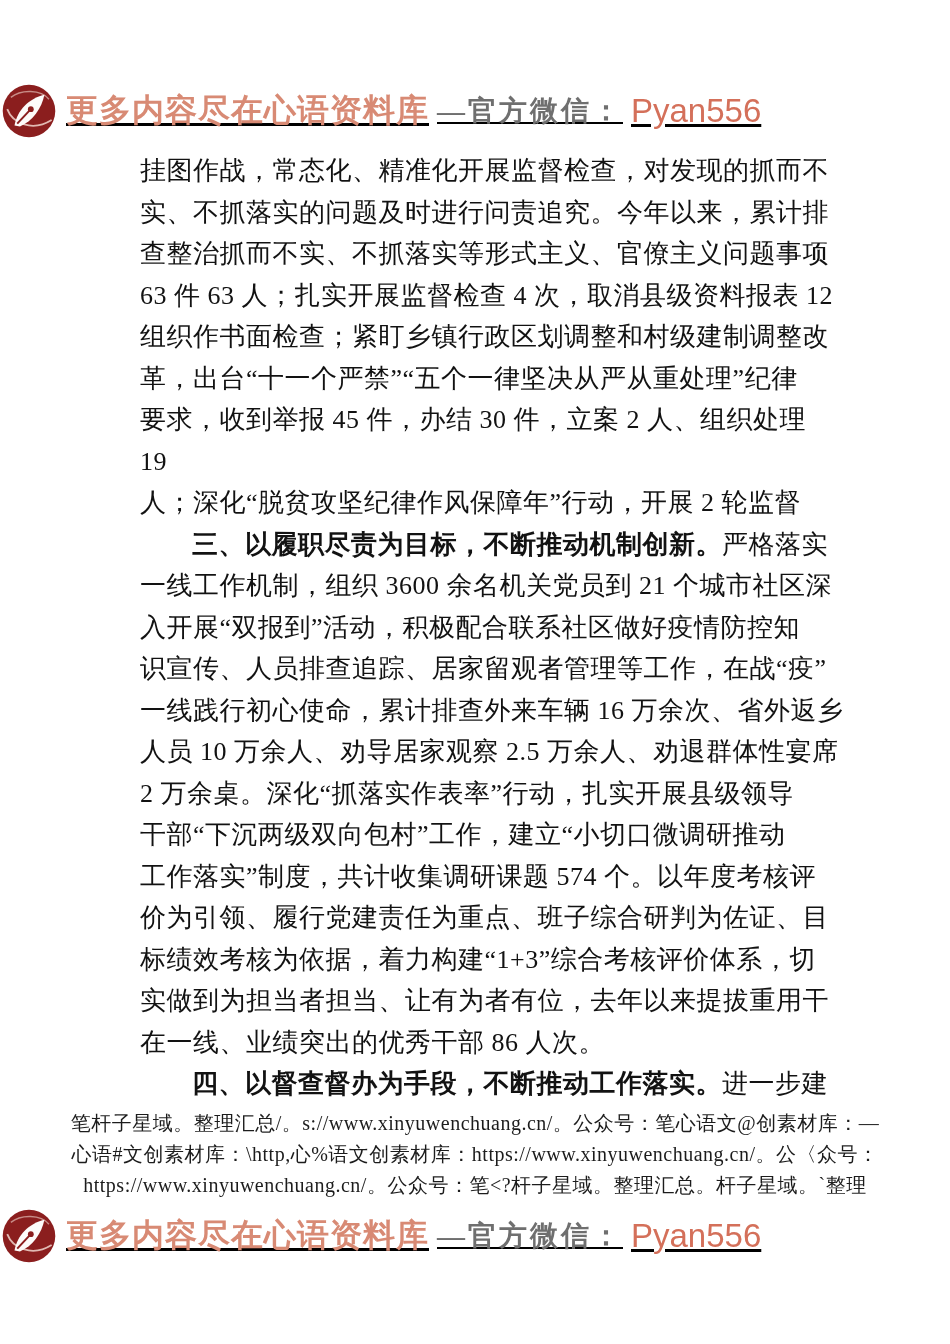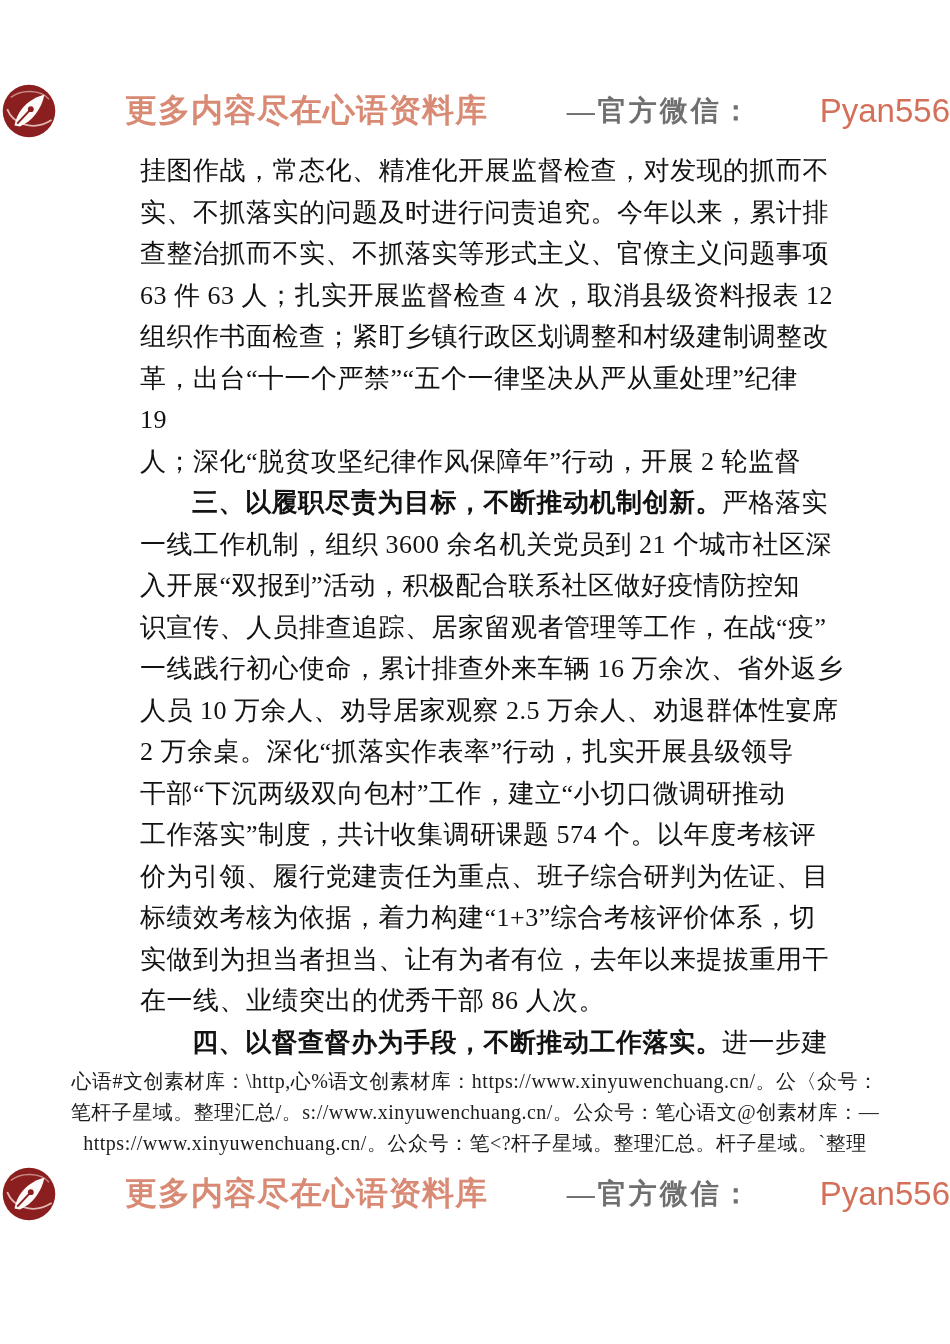--- a/index.html
+++ b/index.html
@@ -5,38 +5,38 @@
   html,body{margin:0;padding:0;background:#ffffff;}
   .page{
     position:relative;
     width:950px;height:1344px;
     background:#ffffff;
     overflow:hidden;
     font-family:"Liberation Serif","DejaVu Serif",serif;
   }
   
   .banner{
-    display:flex;align-items:center;justify-content:space-between;
+    display:flex;align-items:center;justify-content:flex-start;
     gap:8px;
+    text-decoration:underline;
   }
   .banner.top{padding-top:82px;padding-bottom:4px;}
   .banner.bottom{padding-top:6px;}
   .logo-wrap{width:58px;height:58px;flex:0 0 auto;display:block;}
   .banner .brand{
     color:var(--brand-salmon);
     font-weight:bold;
     font-size:32px;
     letter-spacing:1px;
   }
   .banner .wlabel{
     color:var(--label-gray);
     font-weight:bold;
     font-size:28px;
     letter-spacing:3px;
-    margin-left:12px;
   }
   .banner .wid{
     color:var(--wechat-id-red);
     font-size:33px;
     font-family:"Liberation Sans","DejaVu Sans",sans-serif;
   }
   
   .doc-body{
     margin-top:6px;
     padding-left:140px;
@@ -83,41 +83,42 @@
     <span class="wid">Pyan556</span>
   </div>
 
   <div class="doc-body" id="body-lines">
       <div class="line">挂图作战，常态化、精准化开展监督检查，对发现的抓而不</div>
       <div class="line">实、不抓落实的问题及时进行问责追究。今年以来，累计排</div>
       <div class="line">查整治抓而不实、不抓落实等形式主义、官僚主义问题事项</div>
       <div class="line">63 件 63 人；扎实开展监督检查 4 次，取消县级资料报表 12</div>
       <div class="line">组织作书面检查；紧盯乡镇行政区划调整和村级建制调整改</div>
       <div class="line">革，出台“十一个严禁”“五个一律坚决从严从重处理”纪律</div>
+      <div class="line">要求，收到举报 45 件，办结 30 件，立案 2 人、组织处理</div>
       <div class="line">19</div>
       <div class="line">人；深化“脱贫攻坚纪律作风保障年”行动，开展 2 轮监督</div>
       <div class="line indent"><span class="lead">三、以履职尽责为目标，不断推动机制创新。</span>严格落实</div>
       <div class="line">一线工作机制，组织 3600 余名机关党员到 21 个城市社区深</div>
       <div class="line">入开展“双报到”活动，积极配合联系社区做好疫情防控知</div>
       <div class="line">识宣传、人员排查追踪、居家留观者管理等工作，在战“疫”</div>
       <div class="line">一线践行初心使命，累计排查外来车辆 16 万余次、省外返乡</div>
       <div class="line">人员 10 万余人、劝导居家观察 2.5 万余人、劝退群体性宴席</div>
       <div class="line">2 万余桌。深化“抓落实作表率”行动，扎实开展县级领导</div>
       <div class="line">干部“下沉两级双向包村”工作，建立“小切口微调研推动</div>
       <div class="line">工作落实”制度，共计收集调研课题 574 个。以年度考核评</div>
       <div class="line">价为引领、履行党建责任为重点、班子综合研判为佐证、目</div>
       <div class="line">标绩效考核为依据，着力构建“1+3”综合考核评价体系，切</div>
       <div class="line">实做到为担当者担当、让有为者有位，去年以来提拔重用干</div>
       <div class="line">在一线、业绩突出的优秀干部 86 人次。</div>
       <div class="line indent"><span class="lead">四、以督查督办为手段，不断推动工作落实。</span>进一步建</div>
     </div>
 
   <div class="footer-note" id="footer-lines">
+      <div class="fline">笔杆子星域。整理汇总/。s://www.xinyuwenchuang.cn/。公众号：笔心语文@创素材库：—</div>
       <div class="fline">心语#文创素材库：\http,心%语文创素材库：https://www.xinyuwenchuang.cn/。公〈众号：</div>
-      <div class="fline">笔杆子星域。整理汇总/。s://www.xinyuwenchuang.cn/。公众号：笔心语文@创素材库：—</div>
       <div class="fline">https://www.xinyuwenchuang.cn/。公众号：笔&lt;?杆子星域。整理汇总。杆子星域。`整理</div>
     </div>
 
   <div class="banner bottom">
     <span class="logo-wrap">
       <svg viewBox="0 0 64 64" width="58" height="58" aria-hidden="true">
         <circle cx="32" cy="32" r="29" fill="var(--logo-red)"></circle>
         <path d="M8 30 C14 46 36 55 57 42" stroke="var(--logo-swirl)" stroke-width="2" fill="none" opacity="0.85"></path>
         <path d="M12 17 C23 8 45 8 54 19" stroke="var(--logo-swirl)" stroke-width="1.6" fill="none" opacity="0.6"></path>
         <path d="M16 48 C19 31 32 18 49 14 C46 29 36 43 22 49 Z" fill="#fdfbfa"></path>

